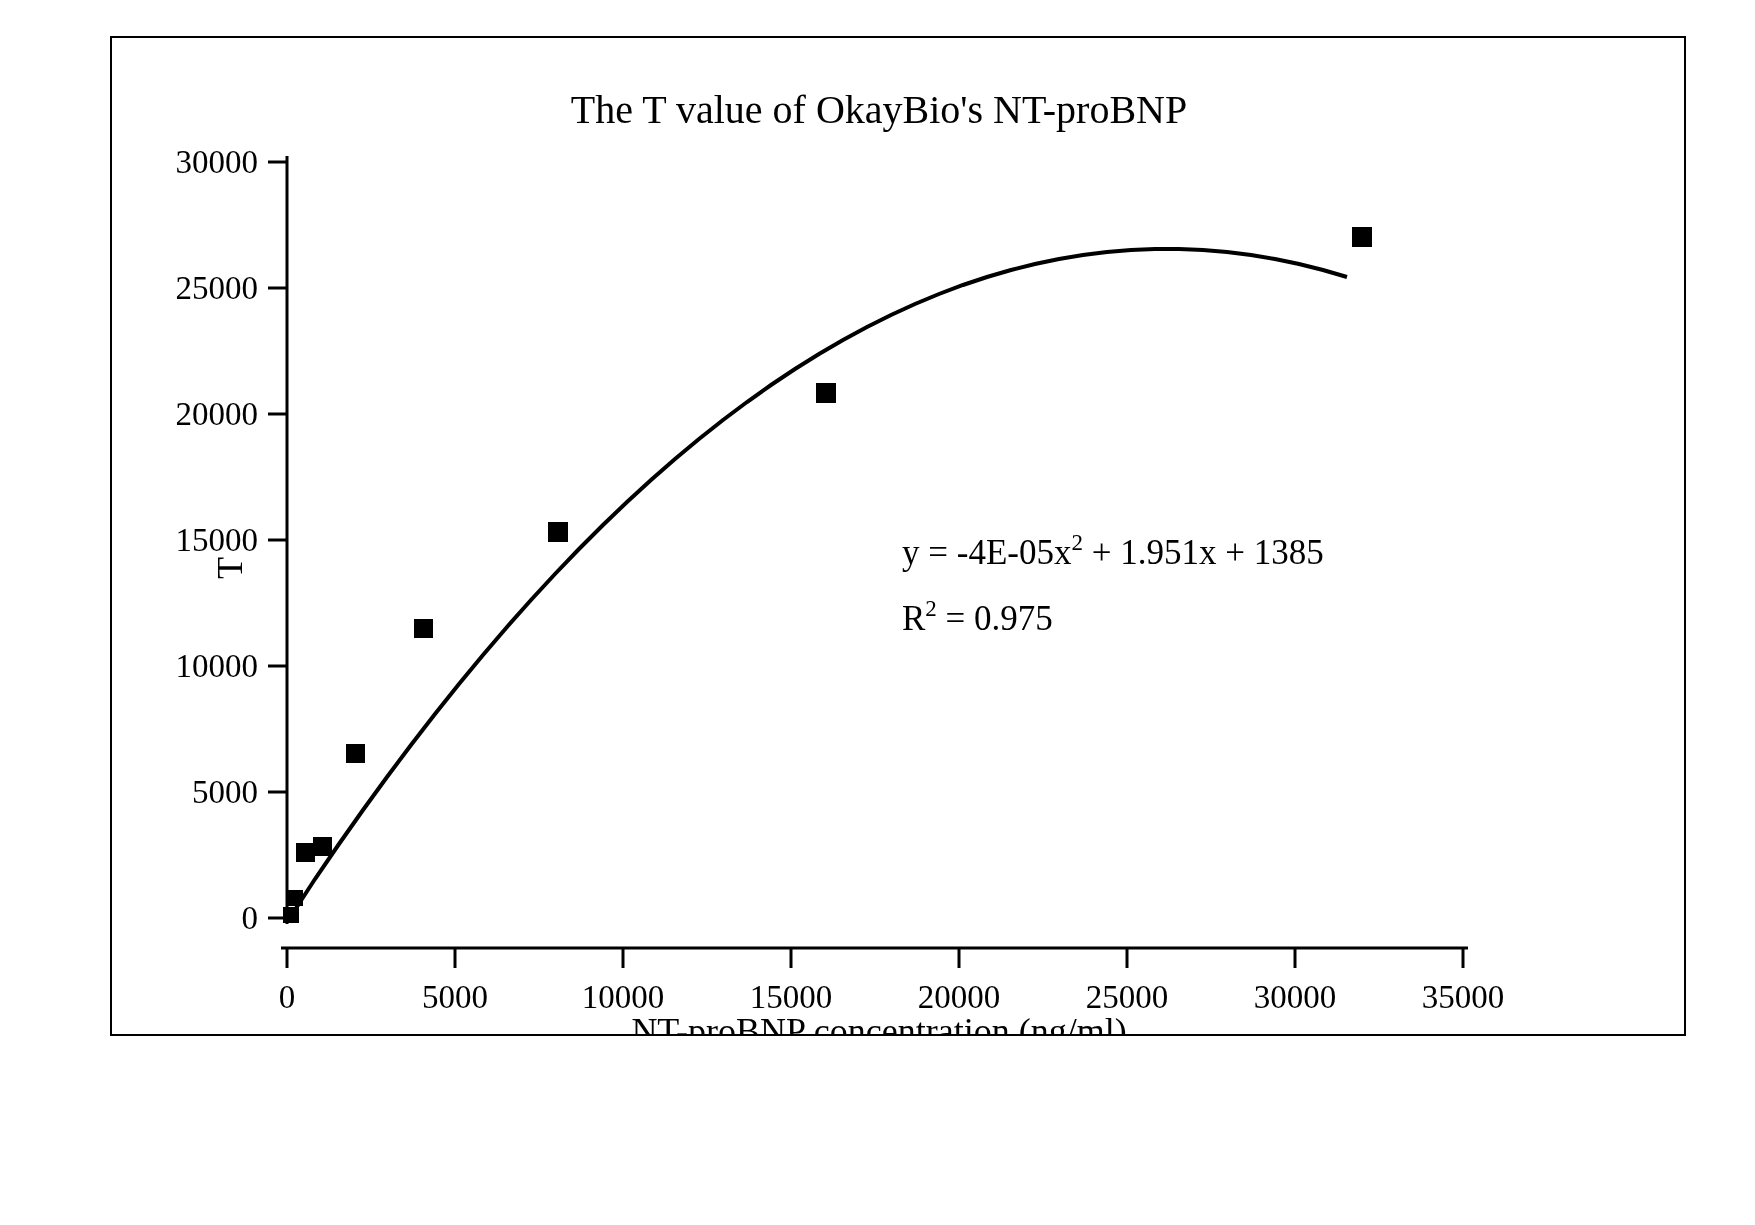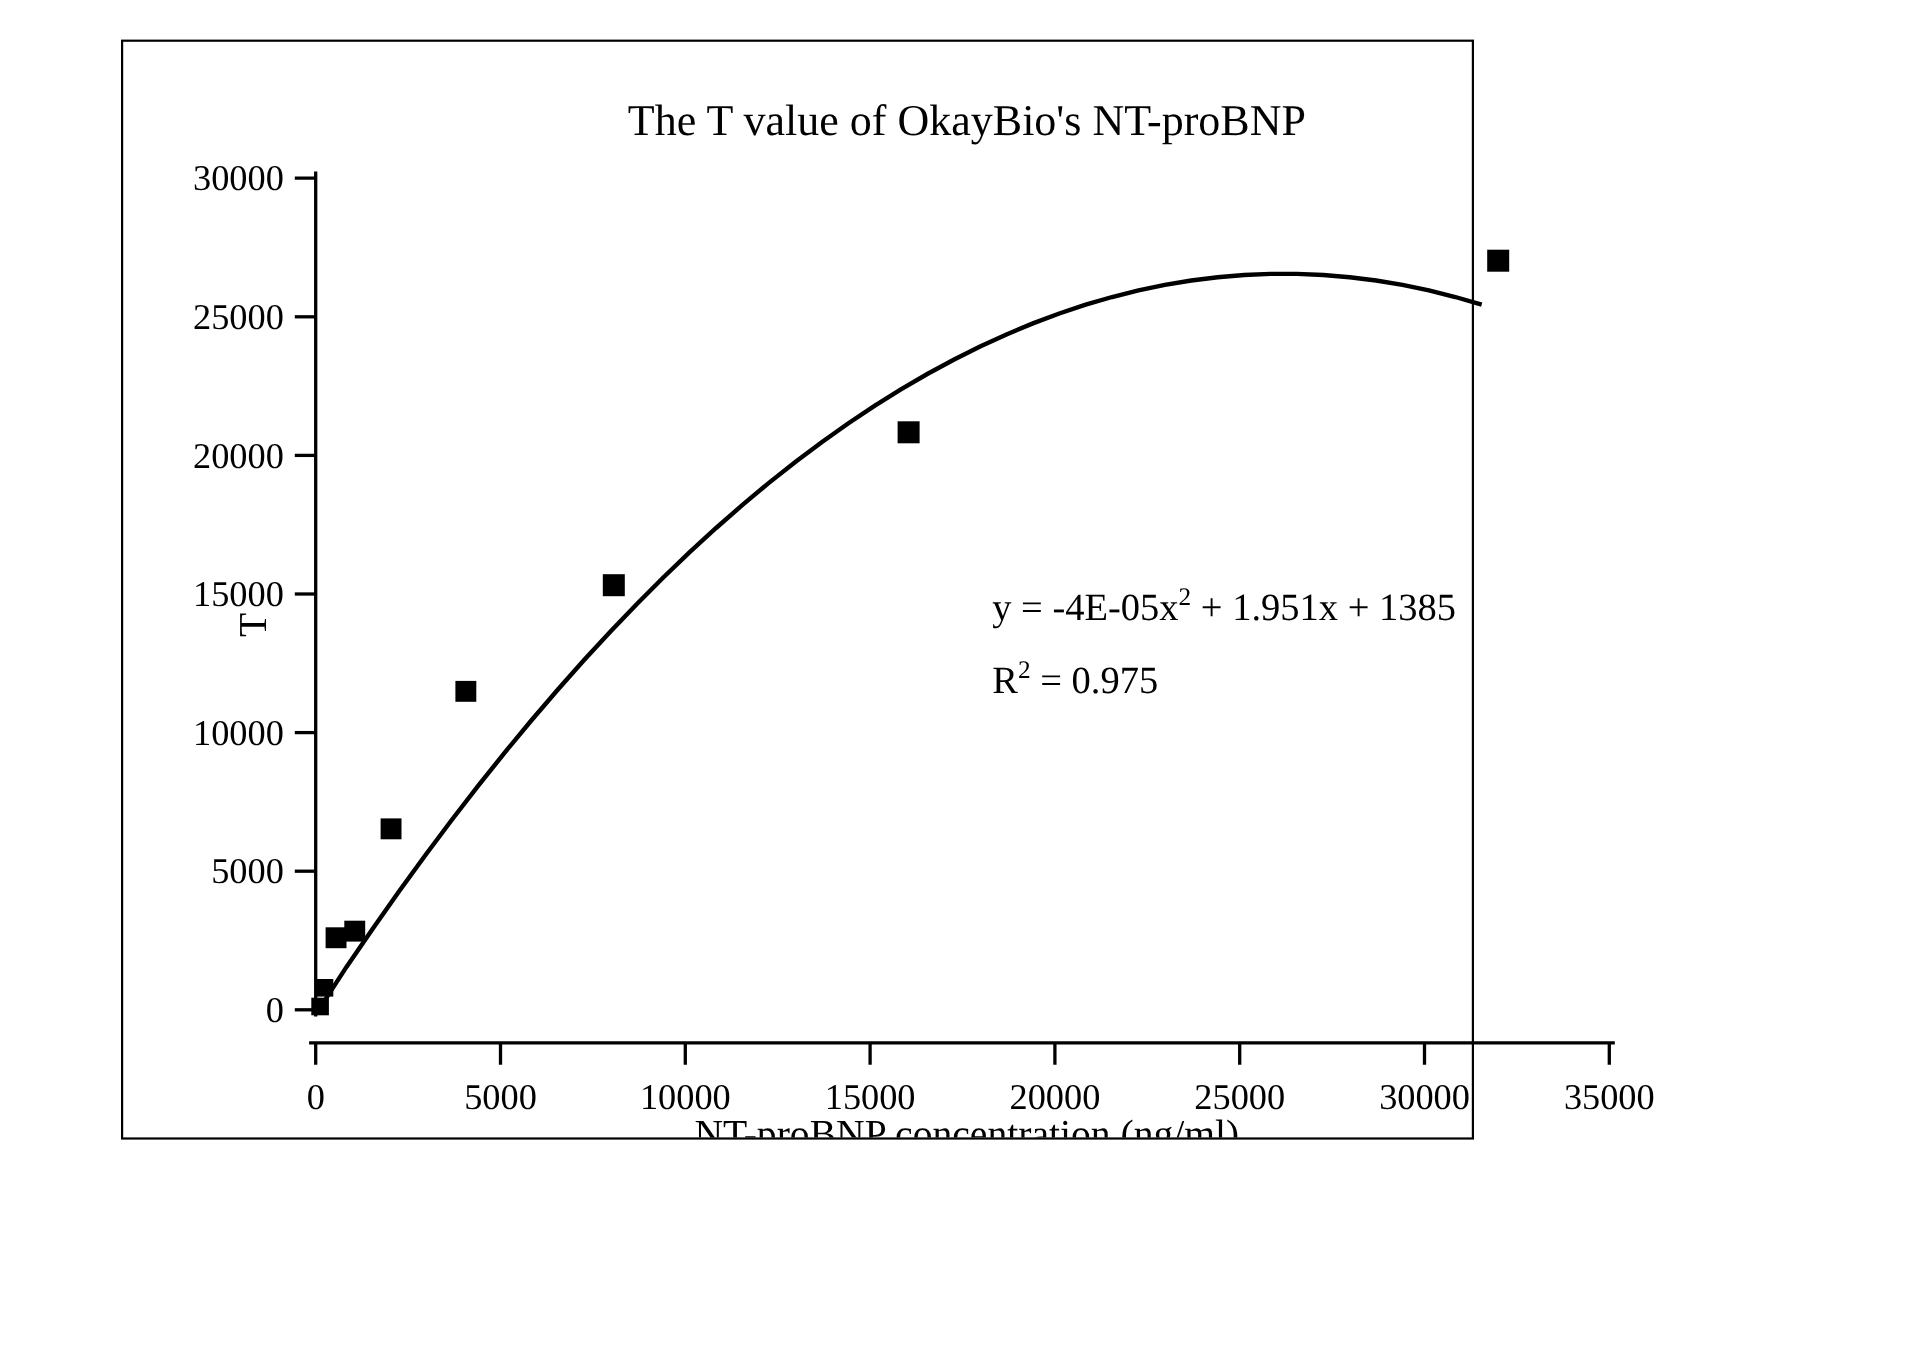--- a/index.html
+++ b/index.html
@@ -11,21 +11,21 @@
     width: 1755px;
     height: 1225px;
     font-family: "Liberation Serif", serif;
     position: relative;
     overflow: hidden;
   }
   #figure-frame {
     position: absolute;
     left: 110px;
     top: 36px;
-    width: 1230px;
+    width: 1576px;
     height: 1000px;
     border: 2px solid #000000;
     box-sizing: border-box;
     background: #ffffff;
   }
   #plot-area {
     position: absolute;
     left: 0;
     top: 0;
     width: 100%;

